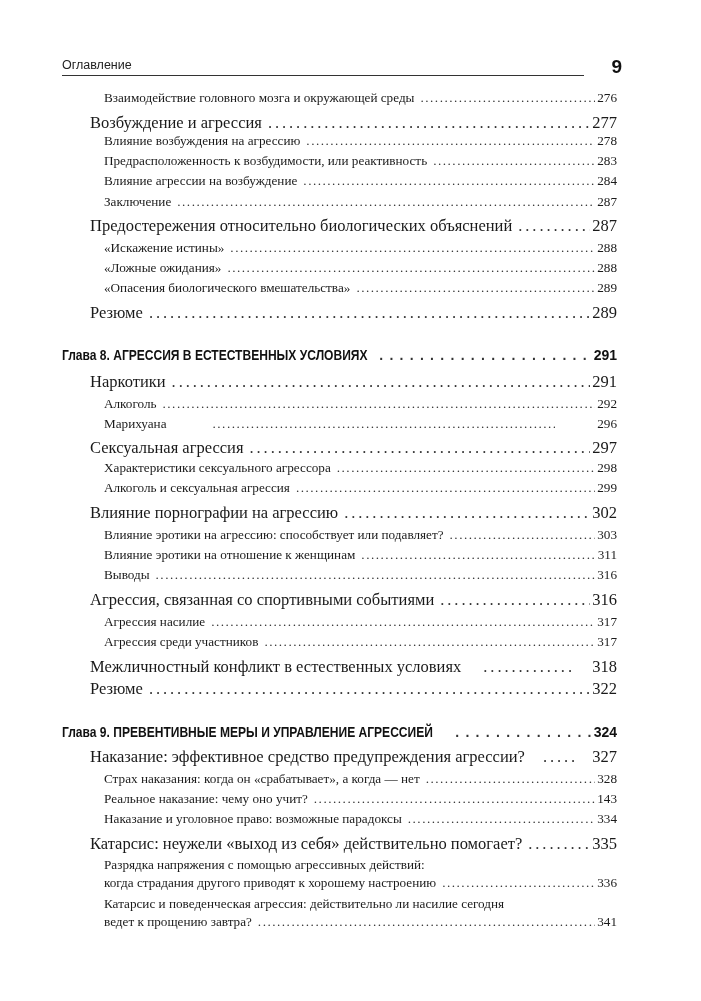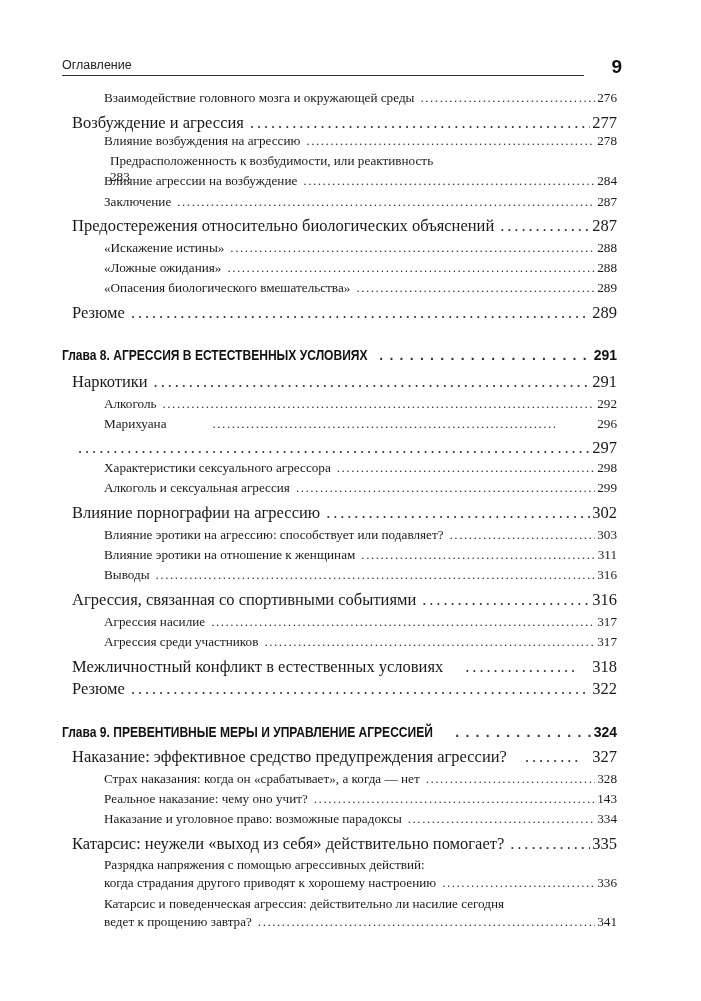--- a/index.html
+++ b/index.html
@@ -23,21 +23,21 @@
       position: absolute; right: 84px; display: flex; align-items: baseline;
       font-family: "Liberation Serif", serif; color: #1a1a1a;
     }
     .entry .t { white-space: nowrap; }
     .entry .d {
       flex: 1; overflow: hidden; white-space: nowrap; margin: 0 2px 0 6px;
       letter-spacing: 2.2px; color: #333;
     }
     .entry .d::after { content: ". . . . . . . . . . . . . . . . . . . . . . . . . . . . . . . . . . . . . . . . . . . . . . . . . . . . . . . . . . . . . . . . . . . . . . . . . . . . . . . . . . . . . . . . . . . . . . . . . . . . . . . ."; letter-spacing: -1.2px; }
     .entry .p { white-space: nowrap; }
-    .l1 { left: 72px; font-size: 16.5px; height: 22px; }
+    .l1 { left: 90px; font-size: 16.5px; height: 22px; }
     .l1 .d::after { letter-spacing: -0.6px; }
     .l2 { left: 104px; font-size: 13.2px; height: 18px; }
     .l2 .d::after { letter-spacing: -0.9px; }
     .chap {
       left: 62px; font-family: "Liberation Sans", sans-serif; font-weight: bold;
       font-size: 14px; height: 20px; color: #111;
     }
     .chap .t { transform: scaleX(0.86); transform-origin: left; display: inline-block; margin-right: -44px; }
     .chap .d::after { letter-spacing: 1.2px; }
     .two-line { position: absolute; left: 104px; right: 84px; font-family: "Liberation Serif", serif; font-size: 13.2px; color: #1a1a1a; }
@@ -65,21 +65,21 @@
       <div class="entry l1" style="top: 113px;">
         <span class="t">Возбуждение и агрессия</span>
         <span class="d"></span>
         <span class="p">277</span>
       </div>
       <div class="entry l2" style="top: 133px;">
         <span class="t">Влияние возбуждения на агрессию</span>
         <span class="d"></span>
         <span class="p">278</span>
       </div>
-      <div class="entry l2" style="top: 153px; flex-direction: column;">
+      <div class="entry l2" style="top: 153px;">
         <span class="t">Предрасположенность к возбудимости, или реактивность</span>
         <span class="d"></span>
         <span class="p">283</span>
       </div>
       <div class="entry l2" style="top: 173px;">
         <span class="t">Влияние агрессии на возбуждение</span>
         <span class="d"></span>
         <span class="p">284</span>
       </div>
       <div class="entry l2" style="top: 194px;">
@@ -126,20 +126,21 @@
         <span class="t">Алкоголь</span>
         <span class="d"></span>
         <span class="p">292</span>
       </div>
       <div class="entry l2" style="top: 416px; gap: 40px;">
         <span class="t">Марихуана</span>
         <span class="d"></span>
         <span class="p">296</span>
       </div>
       <div class="entry l1" style="top: 438px;">
+        <span class="t">Сексуальная агрессия</span>
         <span class="d"></span>
         <span class="p">297</span>
       </div>
       <div class="entry l2" style="top: 460px;">
         <span class="t">Характеристики сексуального агрессора</span>
         <span class="d"></span>
         <span class="p">298</span>
       </div>
       <div class="entry l2" style="top: 480px;">
         <span class="t">Алкоголь и сексуальная агрессия</span>

